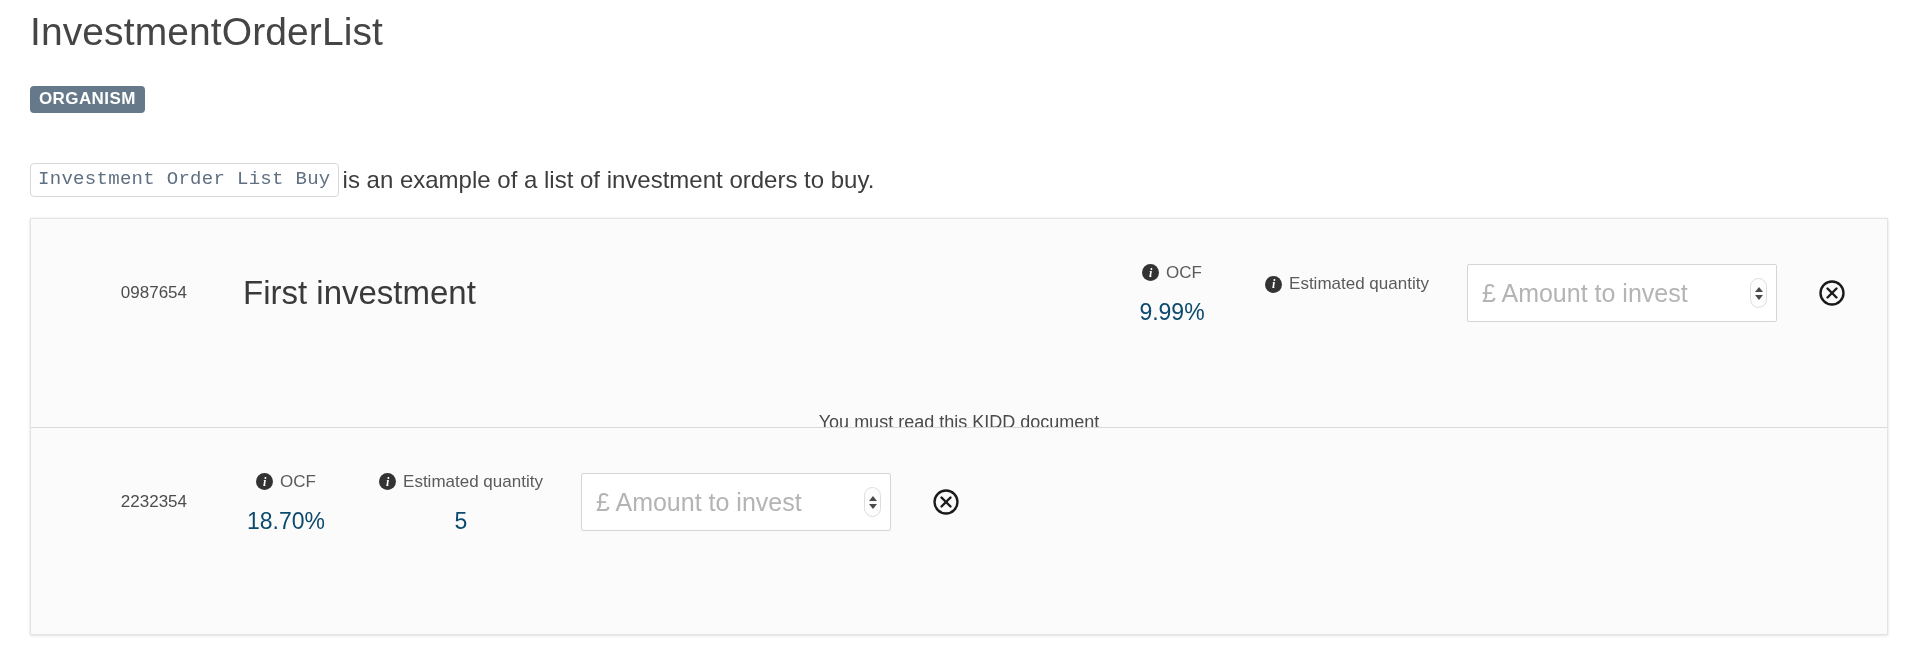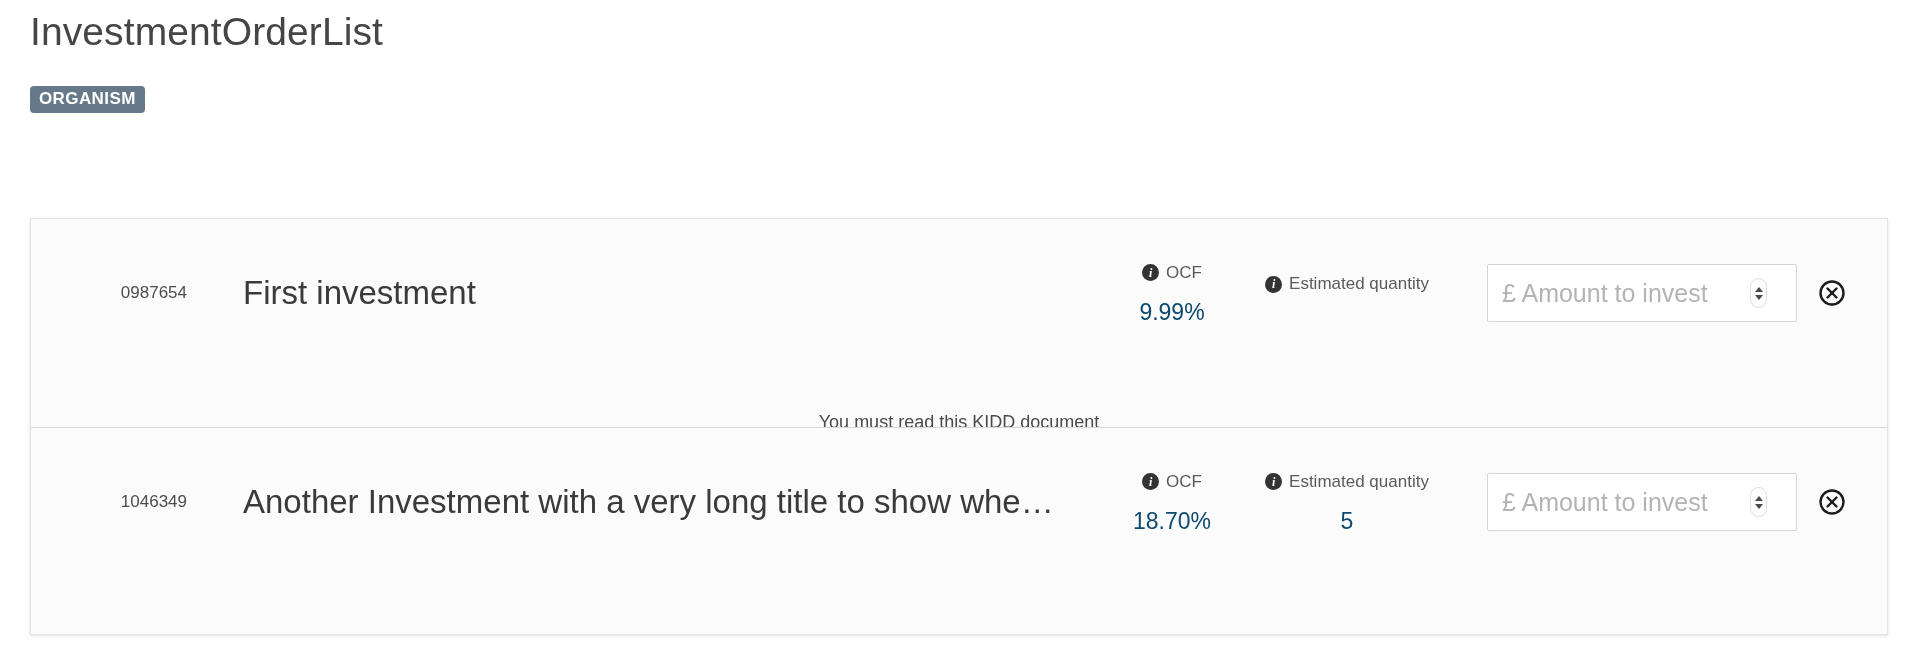--- a/index.html
+++ b/index.html
@@ -182,21 +182,20 @@
     width: 100%;
     height: 58px;
     border: 1px solid #d5d5d5;
     border-radius: 2px;
     background: #ffffff;
     font-size: 25px;
     color: #3d3d3d;
     padding: 0 46px 0 14px;
     font-family: "Liberation Sans", sans-serif;
     outline: none;
-    margin-left: 20px;
   }
   .amount-input::placeholder {
     color: #b4b4b4;
     opacity: 1;
   }
   .stepper {
     position: absolute;
     right: 10px;
     top: 50%;
     transform: translateY(-50%);
@@ -262,20 +261,23 @@
 <body>
 
 <div class="page">
 
   <h1 class="story-title">InvestmentOrderList</h1>
 
   <div class="badge-row">
     <span class="badge">ORGANISM</span>
   </div>
 
+  <div class="description">
+    <span class="code">Investment Order List Buy</span><span class="desc-text">is an example of a list of investment orders to buy.</span>
+  </div>
 
   <div class="order-list">
 
     <div class="order-row">
       <div class="row-main">
         <div class="col-id">0987654</div>
         <div class="col-name">First investment</div>
 
         <div class="col-metric ocf">
           <div class="metric-head">
@@ -313,22 +315,21 @@
         </div>
       </div>
 
       <div class="row-footer">
         <a class="kidd-link">You must read this KIDD document</a>
       </div>
     </div>
 
     <div class="order-row">
       <div class="row-main">
-        <div class="col-id">1046349</div>
-        <div class="col-name">Another Investment with a very long title to show whe…</div>
+        <div class="col-id">2232354</div>
 
         <div class="col-metric ocf">
           <div class="metric-head">
             <span class="info-icon">i</span>
             <span>OCF</span>
           </div>
           <div class="metric-value">18.70%</div>
         </div>
 
         <div class="col-metric qty">

